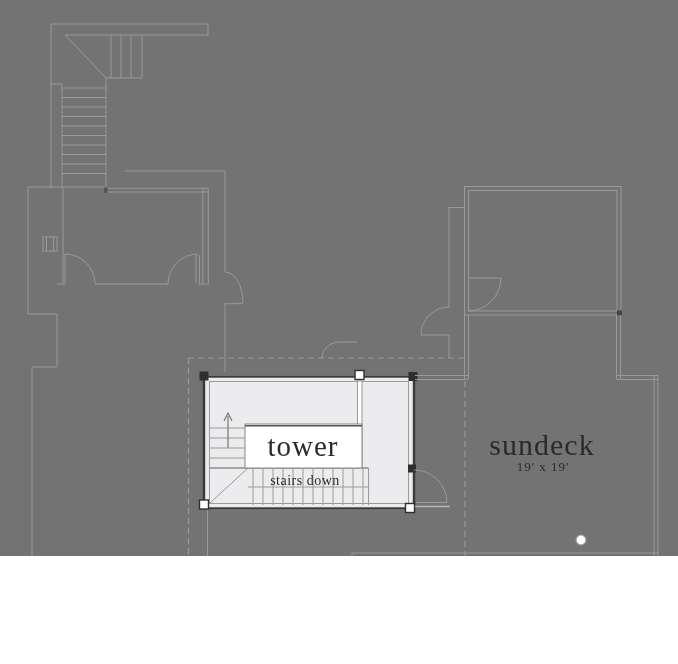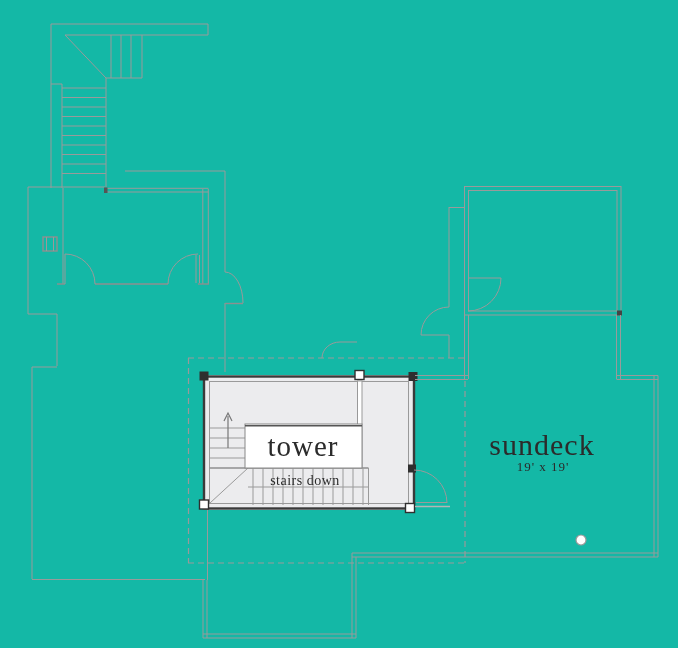--- a/index.html
+++ b/index.html
@@ -1,16 +1,16 @@
 <!DOCTYPE html>
 <html><head>
 <meta charset="utf-8">
 <style>
   html,body{margin:0;padding:0;background:#ffffff;}
-  .plan-wrap{width:678px;height:648px;position:relative;background:#14b8a6;overflow:hidden;}
+  .plan-wrap{width:678px;height:556px;position:relative;background:#737373;overflow:hidden;}
   svg{display:block;}
   text{font-family:"Liberation Serif","DejaVu Serif",serif;fill:#2b2b2b;}
   .t-room{font-size:29px;letter-spacing:1px;}
   .t-sub{font-size:14px;letter-spacing:0.5px;}
   .t-sundeck{font-size:30px;letter-spacing:1px;}
   .t-dim{font-size:13px;letter-spacing:1px;}
   .thin{stroke:#9a9a9a;stroke-width:1;fill:none;}
   .thin2{stroke:#8f8f8f;stroke-width:1.4;fill:none;}
   .wall{stroke:#9a9a9a;stroke-width:1;fill:none;}
   .dark{stroke:#3a3a3a;fill:none;}

